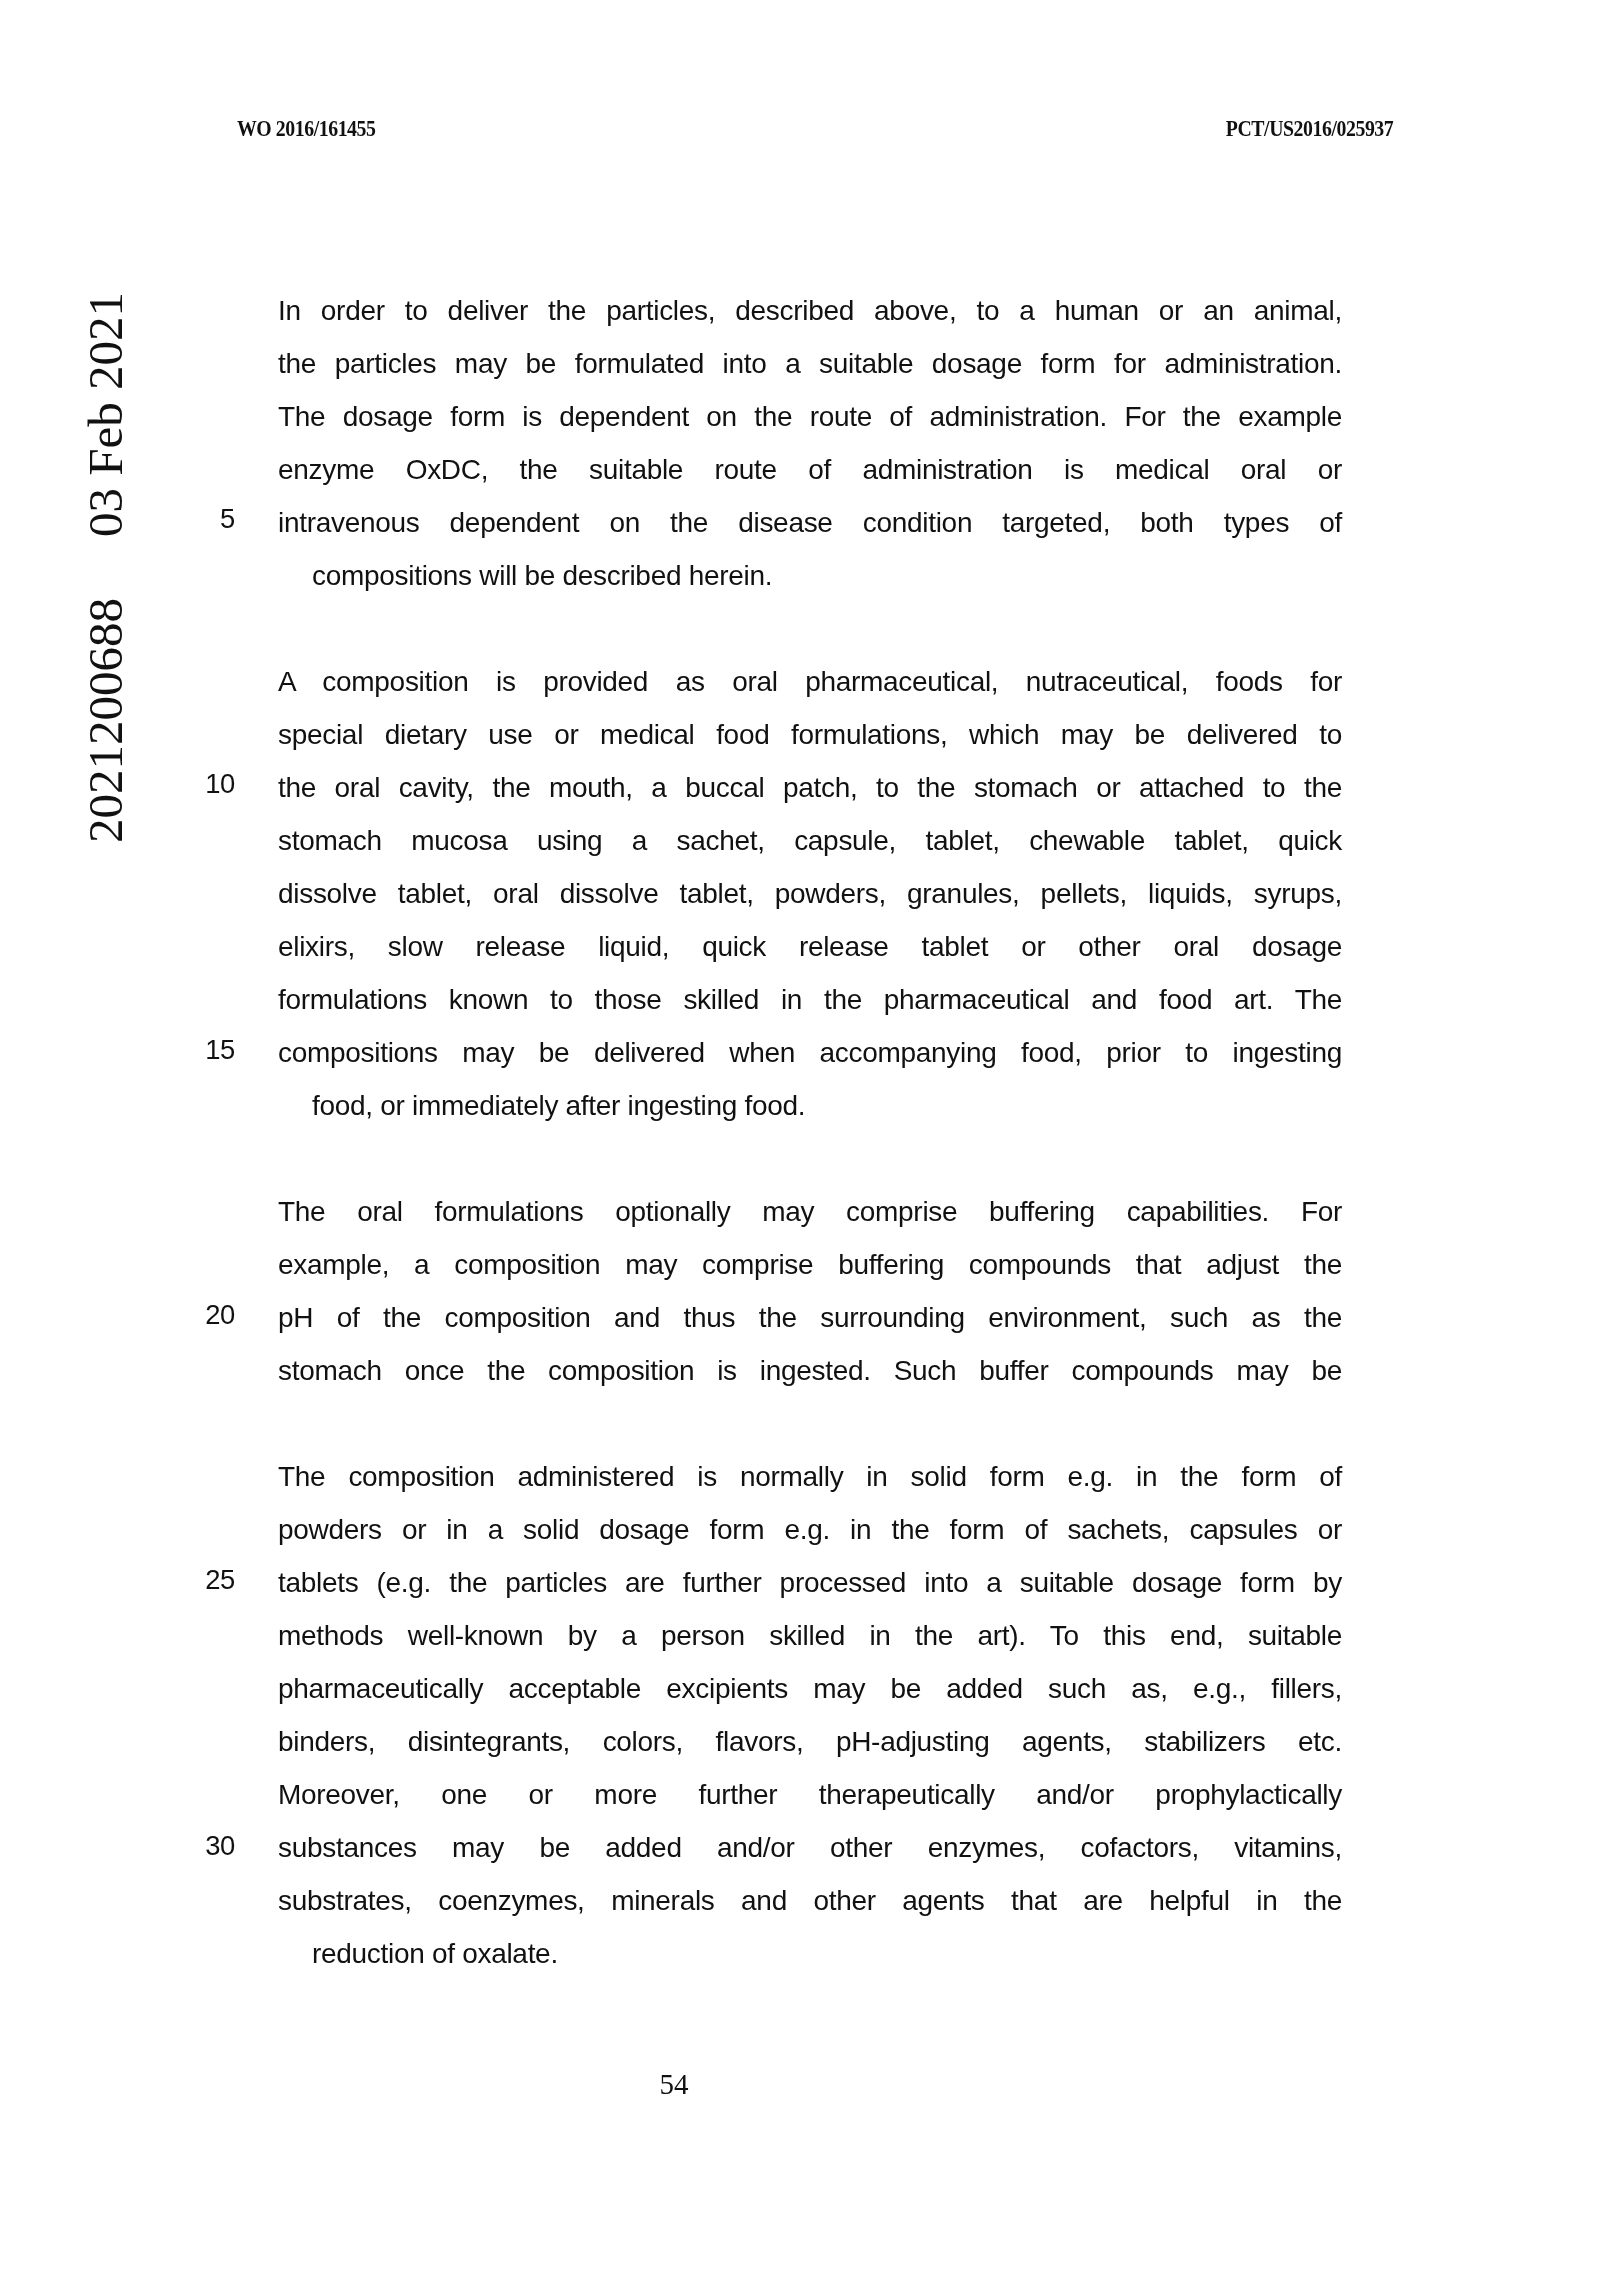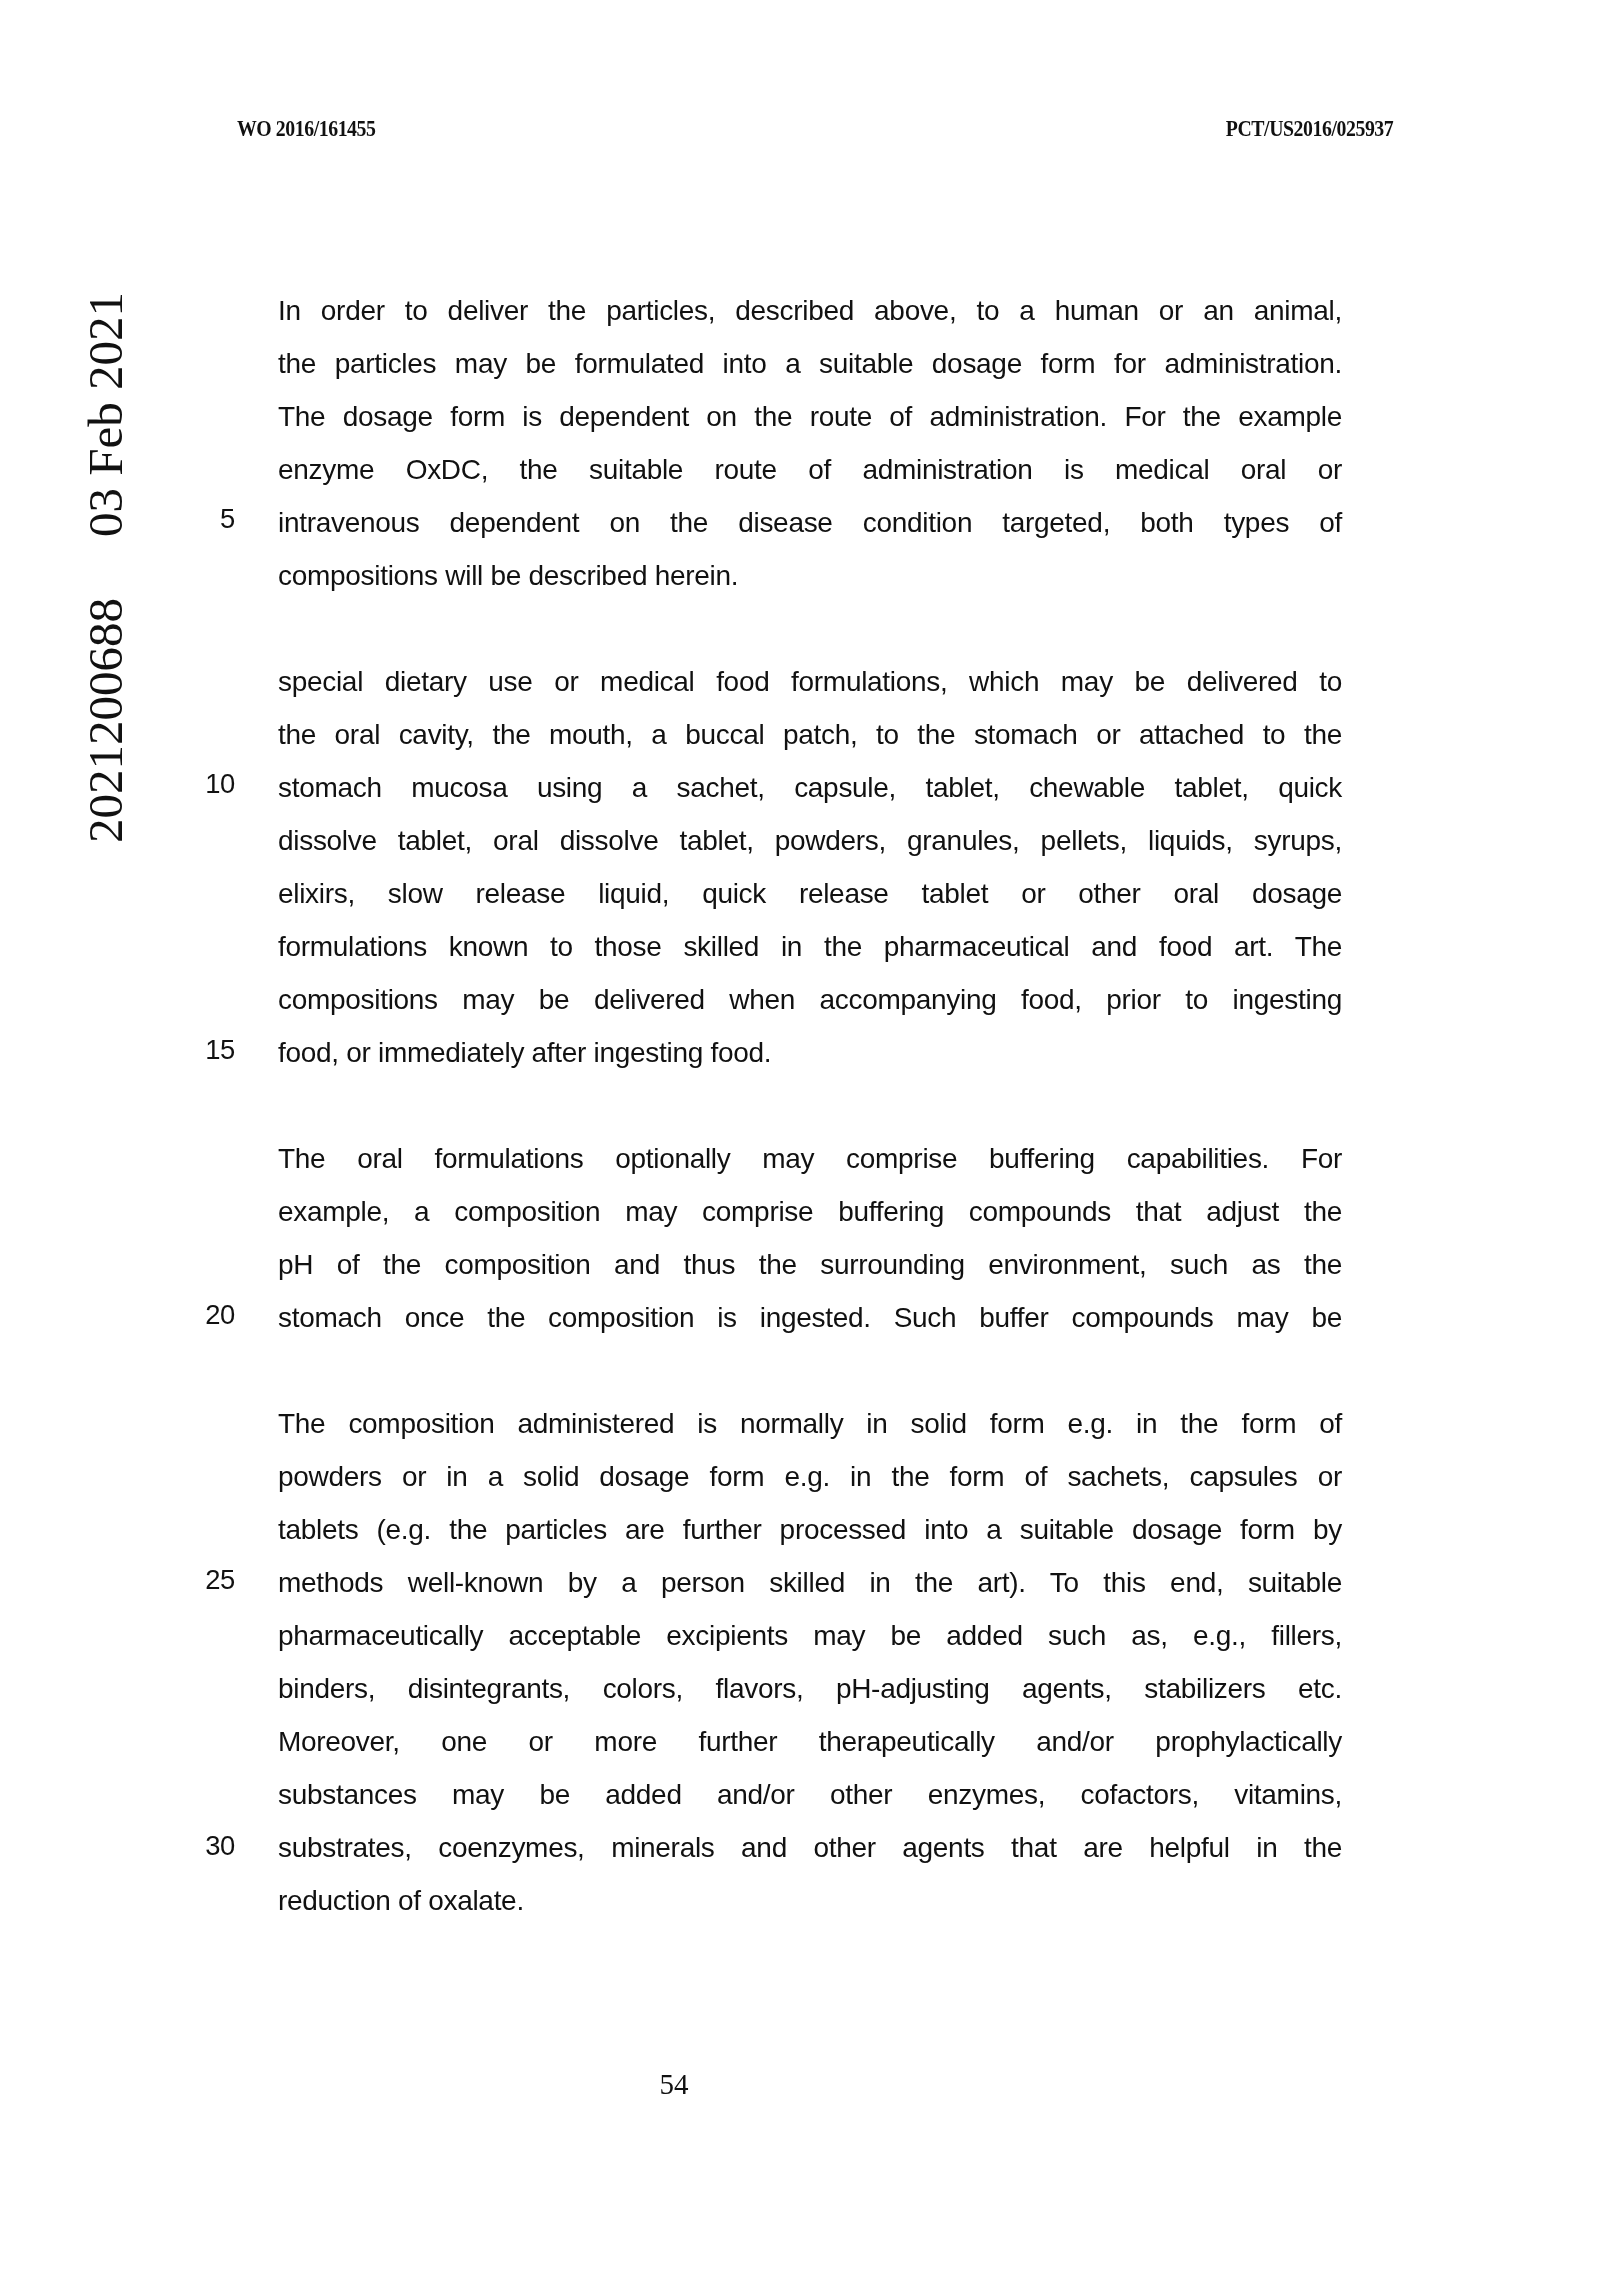--- a/index.html
+++ b/index.html
@@ -58,20 +58,21 @@
       letter-spacing: -0.3px;
     }
     .para .line {
       display: block;
       text-align: justify;
       text-align-last: justify;
       white-space: nowrap;
     }
     .para .line.last {
       text-align-last: left;
+      margin-left: 34px;
     }
     .line-num {
       position: absolute;
       left: 196px;
       width: 39px;
       text-align: right;
       font-family: "Liberation Sans", "DejaVu Sans", sans-serif;
       font-size: 27.4px;
       letter-spacing: -0.3px;
     }
@@ -106,20 +107,21 @@
 <div class="content">
   <p class="para">
     <span class="line">In order to deliver the particles, described above, to a human or an animal,</span>
     <span class="line">the particles may be formulated into a suitable dosage form for administration.</span>
     <span class="line">The dosage form is dependent on the route of administration. For the example</span>
     <span class="line">enzyme OxDC, the suitable route of administration is medical oral or</span>
     <span class="line">intravenous dependent on the disease condition targeted, both types of</span>
     <span class="line last">compositions will be described herein.</span>
   </p>
   <p class="para">
+    <span class="line">A composition is provided as oral pharmaceutical, nutraceutical, foods for</span>
     <span class="line">special dietary use or medical food formulations, which may be delivered to</span>
     <span class="line">the oral cavity, the mouth, a buccal patch, to the stomach or attached to the</span>
     <span class="line">stomach mucosa using a sachet, capsule, tablet, chewable tablet, quick</span>
     <span class="line">dissolve tablet, oral dissolve tablet, powders, granules, pellets, liquids, syrups,</span>
     <span class="line">elixirs, slow release liquid, quick release tablet or other oral dosage</span>
     <span class="line">formulations known to those skilled in the pharmaceutical and food art.  The</span>
     <span class="line">compositions may be delivered when accompanying food, prior to ingesting</span>
     <span class="line last">food, or immediately after ingesting food.</span>
   </p>
   <p class="para">

